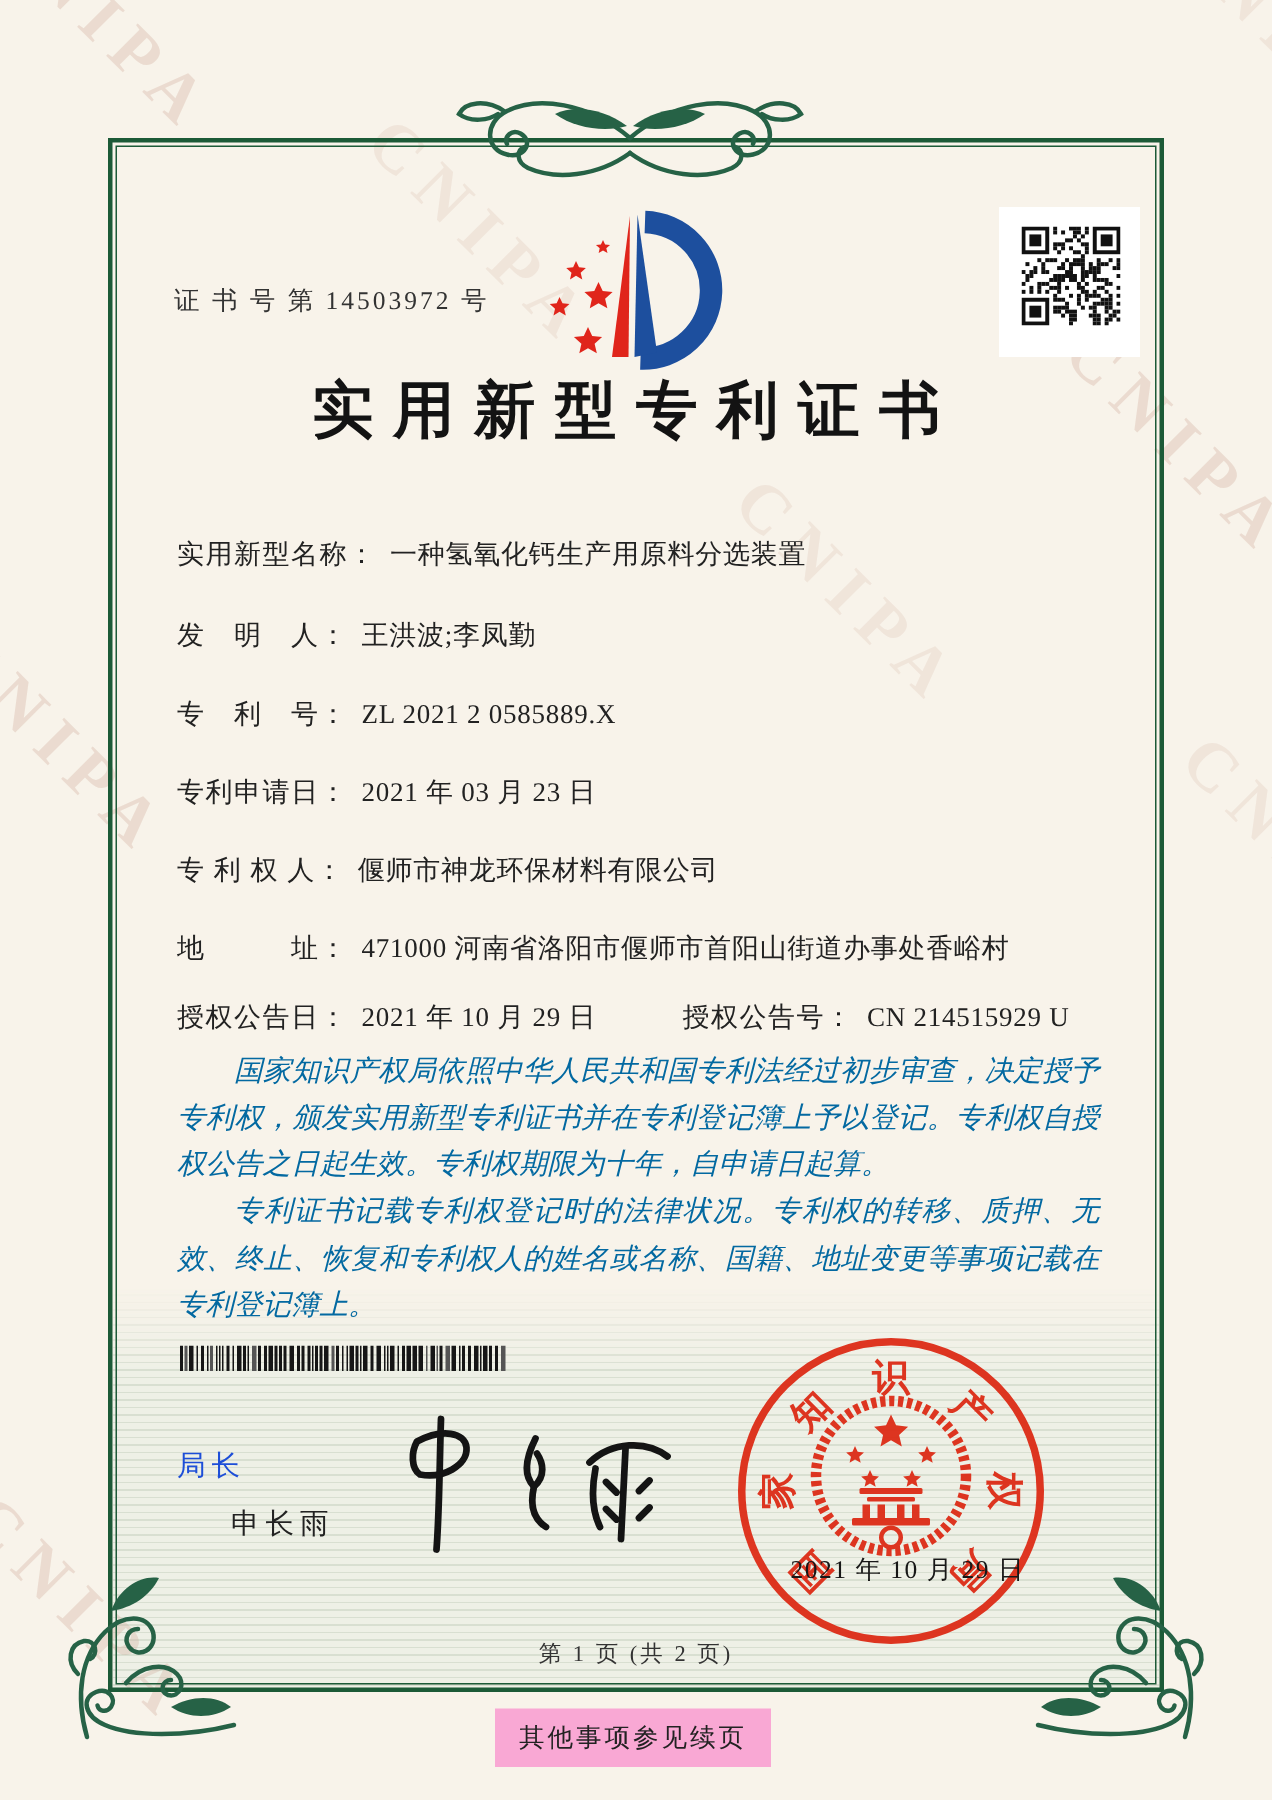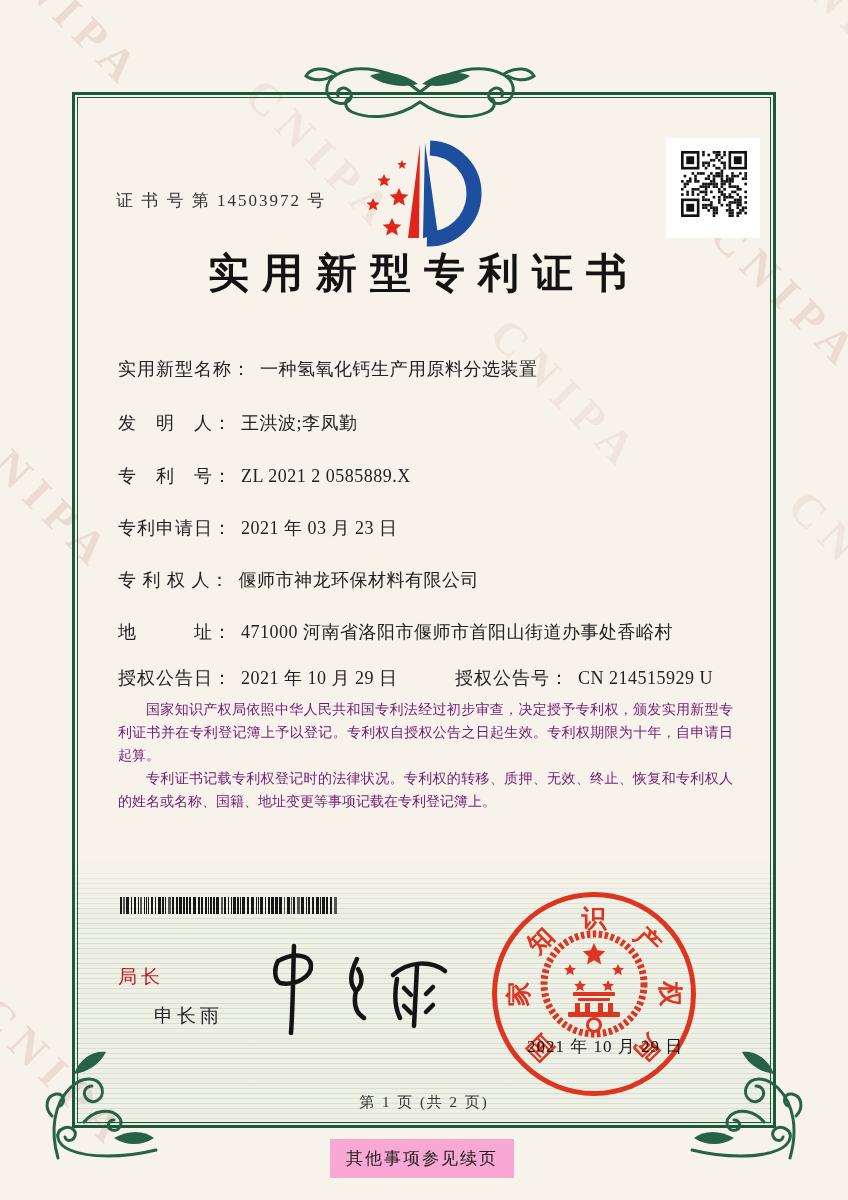--- a/index.html
+++ b/index.html
@@ -47,28 +47,28 @@
     font-size:41px; font-weight:bold; letter-spacing:13px; color:#131313;
   }
   
   .row{position:absolute; left:118px; z-index:4; font-size:18px; white-space:nowrap; color:#222;}
   .row .lbl{letter-spacing:1px;}
   .row .val{margin-left:9px; letter-spacing:.5px;}
   .row2cell{left:455px;}
   
   .body-text{
     position:absolute; left:118px; top:699px; width:615px; z-index:4;
-    font-size:14px; line-height:1.64; text-align:justify; color:#701a75;
+    font-size:19px; line-height:1.64; text-align:justify; color:#0369a1;font-style:italic;
   }
   .body-text p{margin:0; text-indent:2em;}
   
   .barcode{position:absolute; left:120px; top:897px; z-index:4;}
   
   .officer-title{position:absolute; left:118px; top:964px; z-index:4;
-    font-family:"Liberation Sans","DejaVu Sans",sans-serif; font-size:19px; letter-spacing:4px; color:#b91c1c;}
+    font-family:"Liberation Sans","DejaVu Sans",sans-serif; font-size:19px; letter-spacing:4px; color:#1d4ed8;}
   .officer-name{position:absolute; left:118px; top:1003px; z-index:4;
     font-family:"Liberation Sans","DejaVu Sans",sans-serif; font-size:19px; letter-spacing:4px; color:#222;margin-left:36px;}
   .signature{position:absolute; left:245px; top:933px; z-index:5;}
   
   .seal{position:absolute; left:492px; top:892px; width:204px; height:204px; z-index:6; opacity:.95;}
   .seal .ring{
     position:absolute; inset:0; border:5px solid #dd2b16; border-radius:50%; box-sizing:border-box;
   }
   .seal .ring-char{
     position:absolute; left:50%; top:50%; font-size:25px; font-weight:bold; color:#dd2b16;

